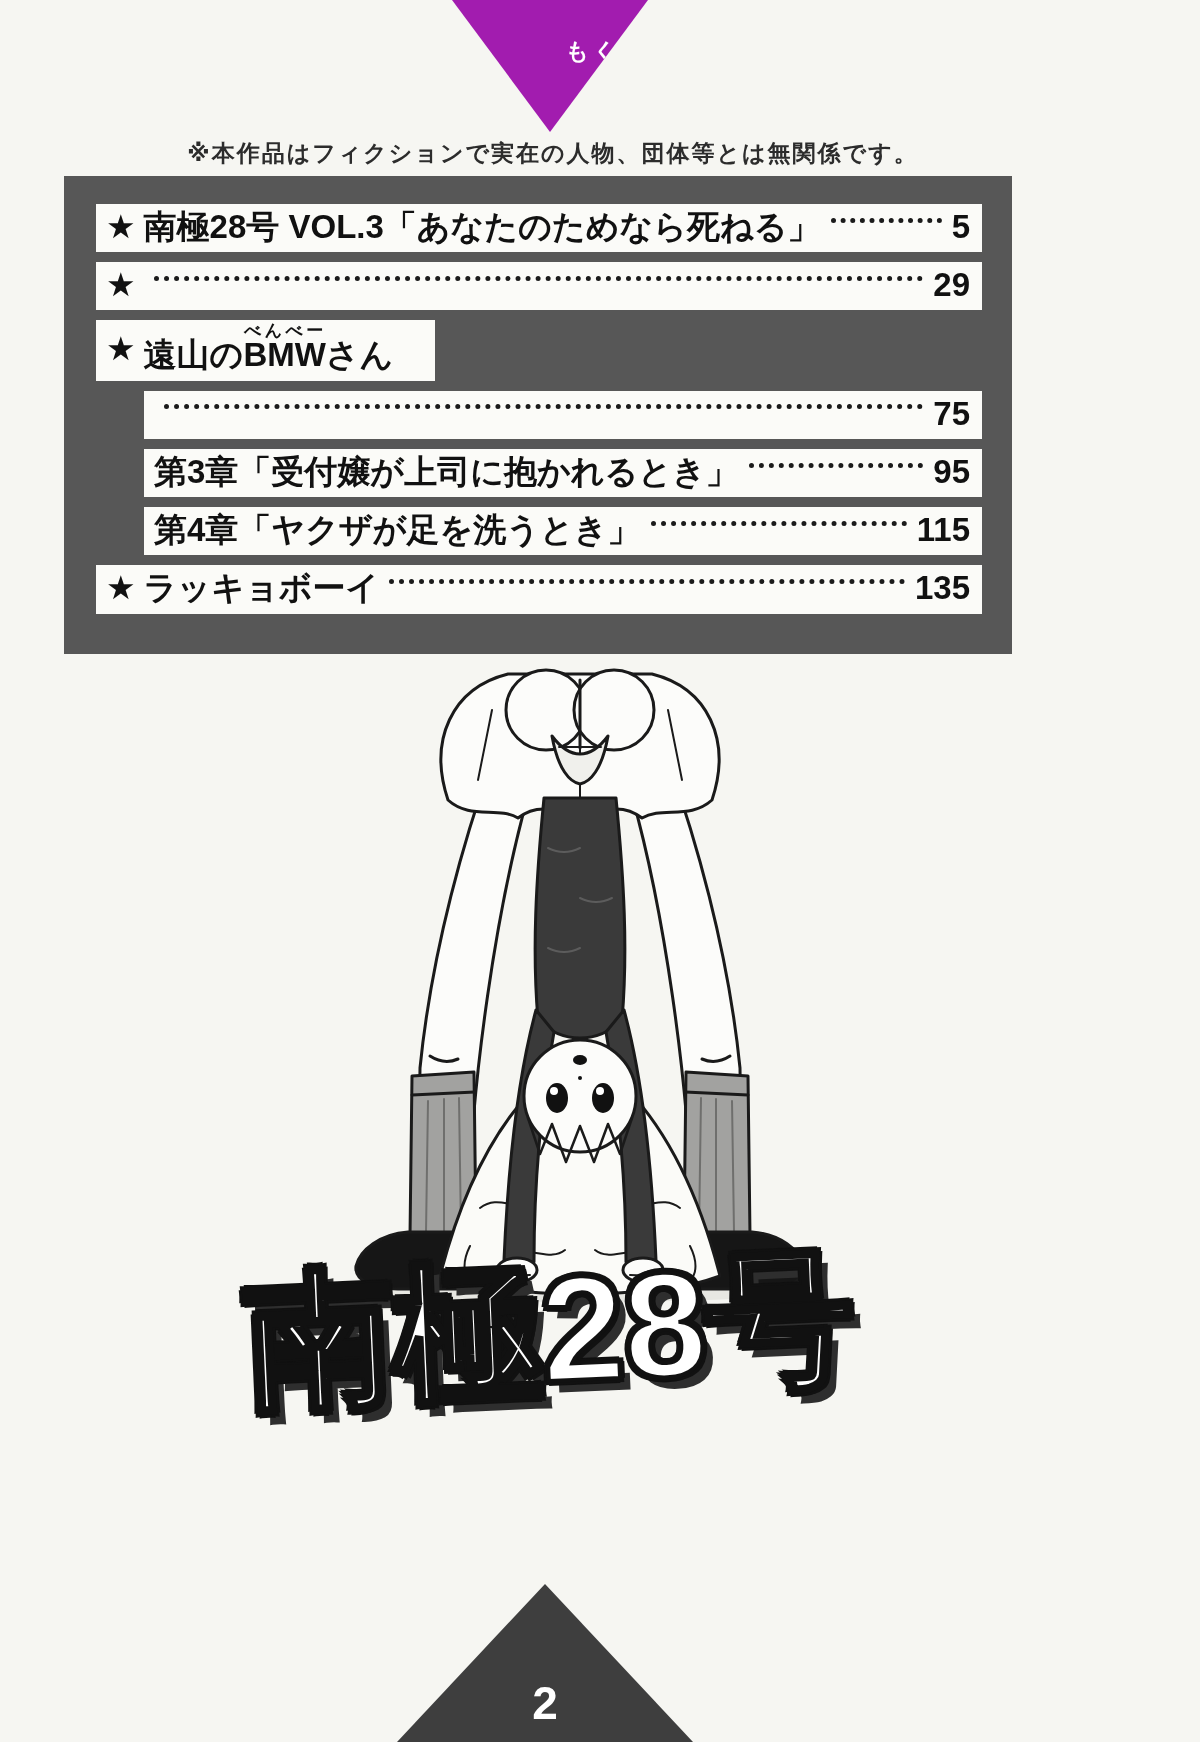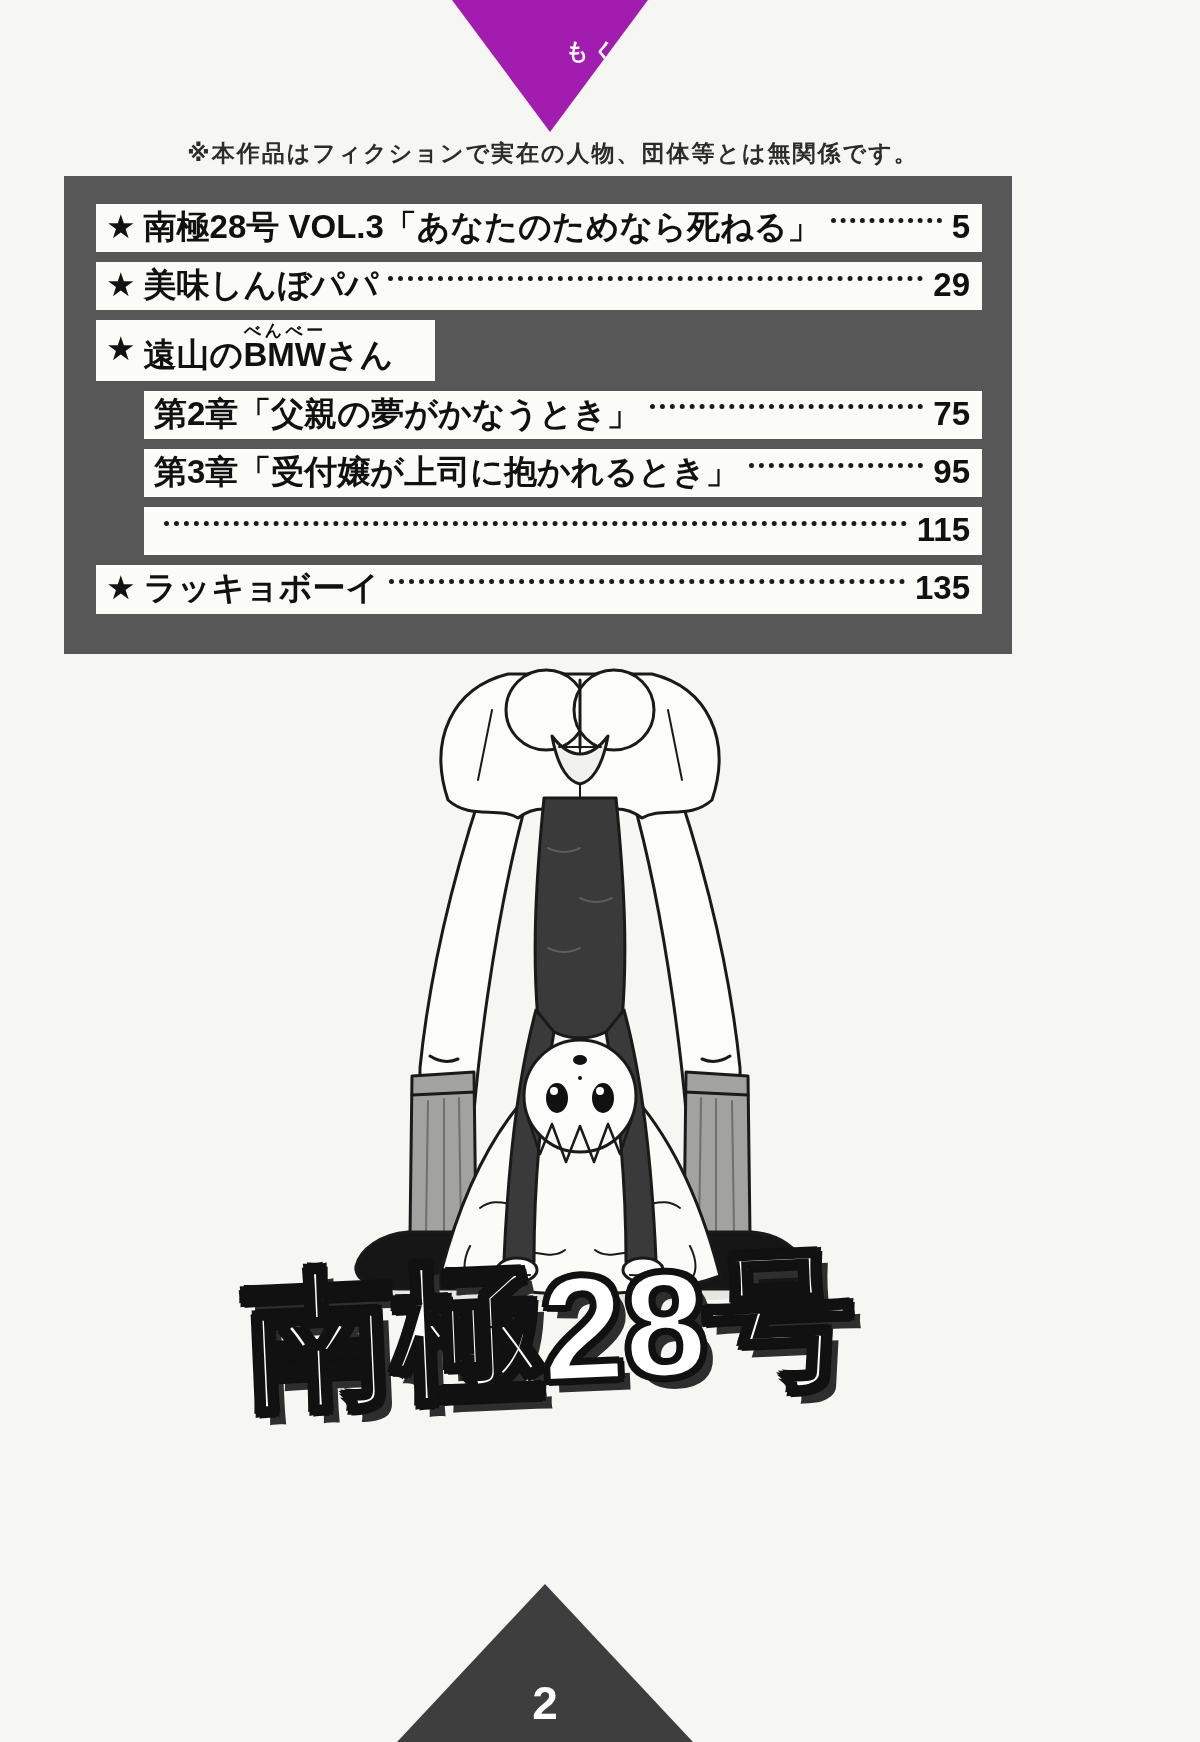--- a/index.html
+++ b/index.html
@@ -91,44 +91,43 @@
 
   <div class="toc-row">
     <span class="bullet">★</span>
     <span>南極28号 VOL.3「あなたのためなら死ねる」</span>
     <span class="leader"></span>
     <span class="pg">5</span>
   </div>
 
   <div class="toc-row">
     <span class="bullet">★</span>
-    <span>美味しんぼパパ</span>
     <span class="leader"></span>
     <span class="pg">29</span>
   </div>
 
   <div class="toc-row fit">
     <span class="bullet">★</span>
     <span><span>遠山の</span><ruby><span>BMW</span><rt>べんべー</rt></ruby><span>さん</span></span>
   </div>
 
 
   <div class="toc-row chapter">
-    <span>第2章「父親の夢がかなうとき」</span>
     <span class="leader"></span>
     <span class="pg">75</span>
   </div>
 
   <div class="toc-row chapter">
     <span>第3章「受付嬢が上司に抱かれるとき」</span>
     <span class="leader"></span>
     <span class="pg">95</span>
   </div>
 
   <div class="toc-row chapter">
+    <span>第4章「ヤクザが足を洗うとき」</span>
     <span class="leader"></span>
     <span class="pg">115</span>
   </div>
 
   <div class="toc-row">
     <span class="bullet">★</span>
     <span>ラッキョボーイ</span>
     <span class="leader"></span>
     <span class="pg">135</span>
   </div>

